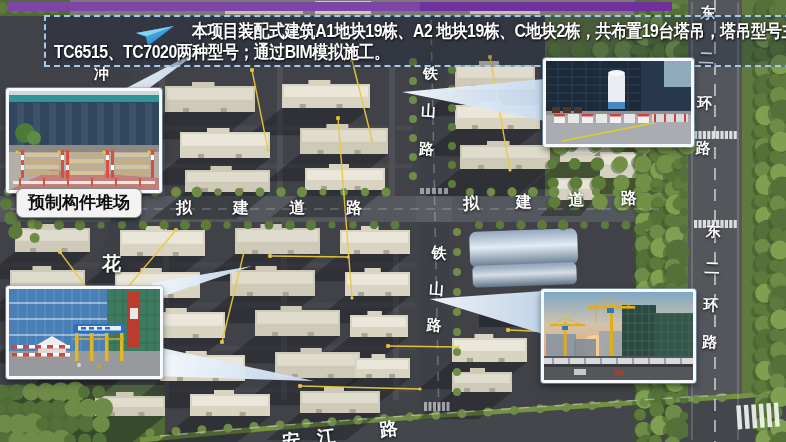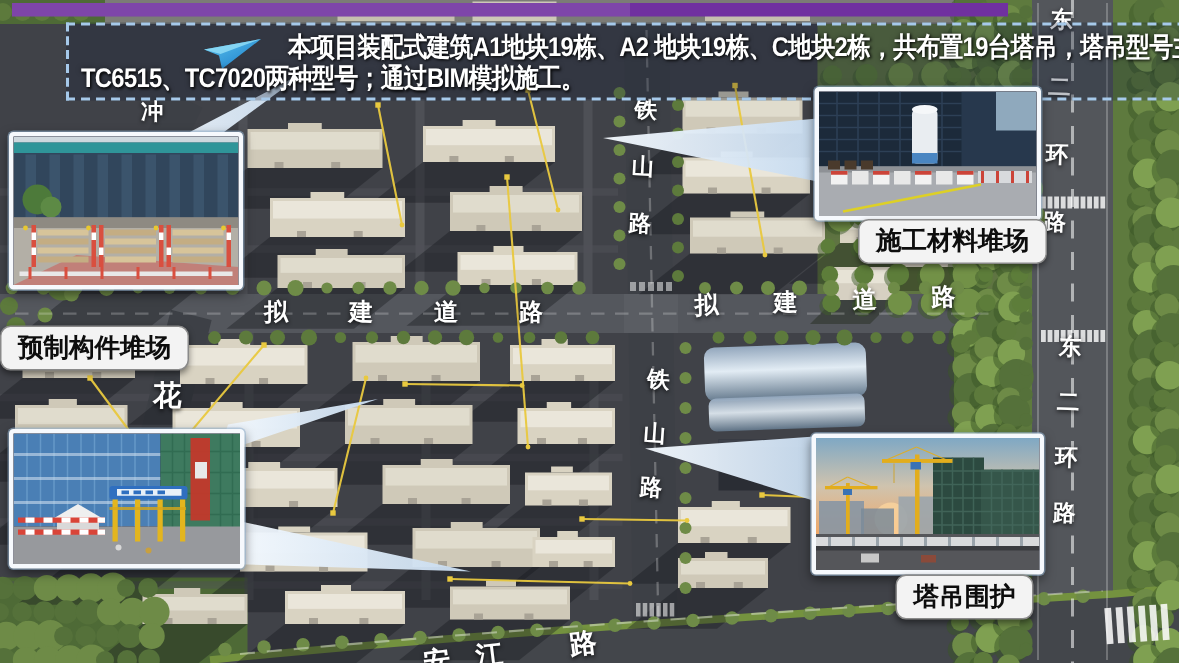--- a/index.html
+++ b/index.html
@@ -29,21 +29,21 @@
   .inset svg{display:block;}
   #inset-precast{left:6px;top:88px;width:150px;height:99px;}
   #inset-materials{left:543px;top:58px;width:145px;height:83px;}
   #inset-safety{left:6px;top:286px;width:151px;height:87px;}
   #inset-crane{left:541px;top:289px;width:149px;height:88px;}
 
   
   .tag{position:absolute;z-index:7;background:#f3f3f3;border:1px solid #8a8a8a;border-radius:7px;
        padding:2px 11px 3px;font-size:17px;font-weight:700;color:#0d0d0d;white-space:nowrap;
        box-shadow:0 2px 4px rgba(0,0,0,.45);}
-  #tag-precast{left:0;top:188px;margin-top:29px;}
+  #tag-precast{left:16px;top:188px;}
   #tag-materials{left:572px;top:146px;}
   #tag-safety{left:2px;top:375px;}
   #tag-crane{left:597px;top:383px;}
 
   
   .rlab{position:absolute;z-index:2;color:#fff;font-weight:700;
         text-shadow:0 1px 3px rgba(0,0,0,.85);pointer-events:none;}
   .hlab{display:flex;justify-content:space-between;}
   .vlab{display:flex;flex-direction:column;align-items:center;}
 </style>
@@ -1195,21 +1195,20 @@
       </g>
       <rect x="106" y="53" width="36" height="8" fill="#d8dadd"></rect>
       <g fill="#cc4439">
           <rect x="108" y="53" width="2" height="8"></rect>
           <rect x="118" y="53" width="2" height="8"></rect>
           <rect x="128" y="53" width="2" height="8"></rect>
           <rect x="138" y="53" width="2" height="8"></rect>
         </g>
     </svg>
   </div>
-  <div class="tag" id="tag-materials" style="background: rgb(243, 243, 243);">施工材料堆场</div>
 
   <div class="inset" id="inset-safety">
     <svg width="151" height="87" viewBox="0 0 151 87">
       <rect x="0" y="0" width="98" height="62" fill="#4a7fb5"></rect>
       <g stroke="#6fa0cf" stroke-width="1" opacity=".75">
         <line x1="9" y1="0" x2="9" y2="62"></line>
           <line x1="18" y1="0" x2="18" y2="62"></line>
           <line x1="27" y1="0" x2="27" y2="62"></line>
           <line x1="36" y1="0" x2="36" y2="62"></line>
           <line x1="45" y1="0" x2="45" y2="62"></line>
@@ -1338,15 +1337,14 @@
           <rect x="88" y="66" width="2" height="6"></rect>
           <rect x="104" y="66" width="2" height="6"></rect>
           <rect x="120" y="66" width="2" height="6"></rect>
           <rect x="136" y="66" width="2" height="6"></rect>
         </g>
       <rect x="0" y="72" width="149" height="3" fill="#3a3b3f"></rect>
       <rect x="30" y="77" width="12" height="6" fill="#c8c8c8"></rect>
       <rect x="70" y="78" width="10" height="5" fill="#8a4a3a"></rect>
     </svg>
   </div>
-  <div class="tag" id="tag-crane" style="background: rgb(243, 243, 243);">塔吊围护</div>
 
 </div>
 
 </body></html>

